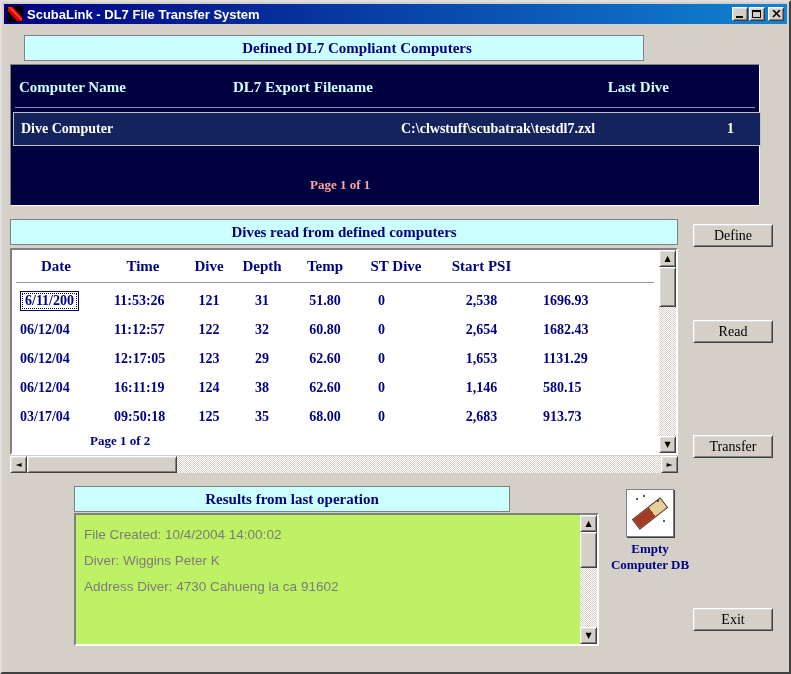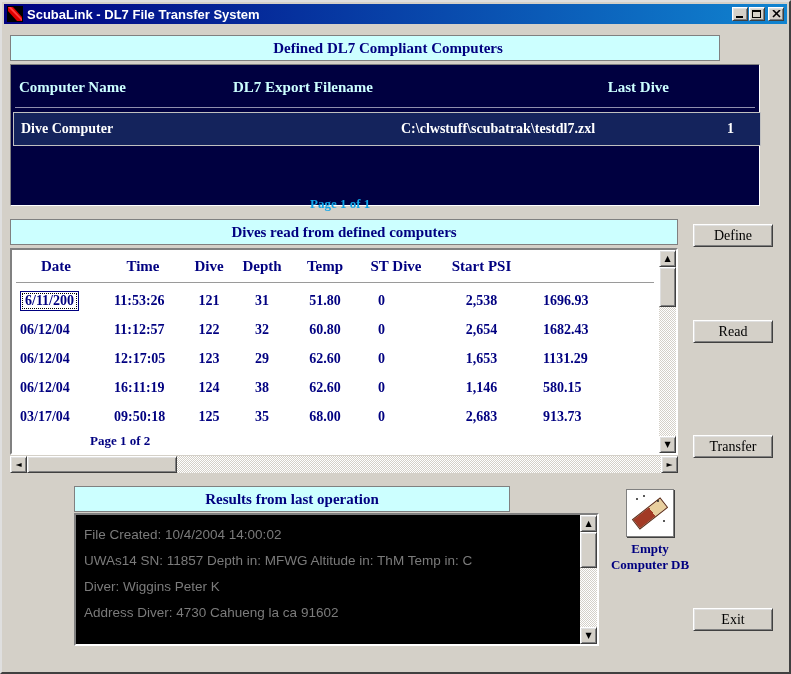--- a/index.html
+++ b/index.html
@@ -27,34 +27,34 @@
   .cyanband { position:absolute; background:#ccffff; border:1px solid #808080;
               display:flex; align-items:center; justify-content:center; }
   .cyanband span { font:bold 15px "Liberation Serif",serif; color:#000080; }
   .btn3d { position:absolute; width:80px; height:23px; background:#d4d0c8;
            border:1px solid; border-color:#fff #404040 #404040 #fff;
            box-shadow:inset 1px 1px 0 #dfdfdf, inset -1px -1px 0 #808080;
            font:14px "Liberation Serif",serif; color:#000; text-align:center; line-height:21px; cursor:default; }
   .sunken { border:2px solid; border-color:#808080 #fff #fff #808080; background:#fff; }
 
   
-  .cyan1 { left:8px; top:33px; width:710px; height:26px;padding-left:46px; }
+  .cyan1 { left:22px; top:33px; width:620px; height:26px;padding-left:46px; }
   .navy-panel { position:absolute; left:8px; top:62px; width:750px; height:142px;
                 background:#000040; border:1px solid; border-color:#808080 #fff #fff #808080; }
   .comp-grid { display:grid; grid-template-columns:214px 166px 286px 1fr; width:100%; }
   .comp-head { position:absolute; left:0; top:14px; width:100%; }
   .comp-head span { font:bold 15px "Liberation Serif",serif; color:#ccffff; padding-left:8px; white-space:nowrap; }
   .comp-head span:last-child { text-align:right; padding-right:8px; }
   .comp-rule { position:absolute; left:4px; right:4px; top:42px; height:0; border-top:1px solid #8f8fae; }
   .comp-row { position:absolute; left:2px; right:2px; top:47px; height:34px; align-items:center;
               background:#14235c; border:1px solid #c0c0c0; }
   .comp-row span { font:bold 14px "Liberation Serif",serif; color:#fff; padding-left:7px; white-space:nowrap; }
   .comp-row span:last-child { text-align:right; padding-right:26px; }
   .comp-page { position:absolute; left:0; top:112px; width:88%; text-align:center;
-               font:bold 13px "Liberation Serif",serif; color:#0ea5e9;margin-top:19px; }
+               font:bold 13px "Liberation Serif",serif; color:#fca5a5; }
 
   
   .cyan2 { left:8px; top:217px; width:668px; height:26px; }
   .dive-table { position:absolute; left:8px; top:246px; width:668px; height:207px; }
   .dive-inner { position:absolute; inset:0; right:17px; overflow:hidden; background:#fff; }
   .dive-grid { display:grid; grid-template-columns:88px 86px 46px 60px 66px 76px 95px 130px; align-items:center; }
   .dive-head { position:absolute; left:0; top:8px; width:647px; }
   .dive-head span { font:bold 15px "Liberation Serif",serif; color:#000080; text-align:center; white-space:nowrap; }
   .dive-rule { position:absolute; left:4px; width:638px; top:32px; border-top:1px solid #9a9a9a; }
   .dive-rows { position:absolute; left:0; top:36px; width:647px; }
@@ -83,21 +83,21 @@
 
   
   .btn-define   { left:691px; top:222px; }
   .btn-read     { left:691px; top:318px; }
   .btn-transfer { left:691px; top:433px; }
   .btn-exit     { left:691px; top:606px; }
 
   
   .cyan3 { left:72px; top:484px; width:436px; height:26px; }
   .results-box { position:absolute; left:72px; top:511px; width:525px; height:133px; }
-  .results-inner { position:absolute; inset:0; right:17px; overflow:hidden; background:#000000; padding:7px 0 0 8px; }
+  .results-inner { position:absolute; inset:0; right:17px; overflow:hidden; background:#bef264; padding:7px 0 0 8px; }
   .results-inner div { font:13.5px "Liberation Sans",sans-serif; color:#7b7b7b;
                        line-height:26px; white-space:nowrap; }
 
   
   .erase-icon { position:absolute; left:624px; top:487px; width:48px; height:48px; background:#fff;
                 border:1px solid #808080; box-shadow:1px 1px 0 #404040; }
   .eraser { position:absolute; left:5px; top:17px; width:36px; height:13px;
             transform:rotate(-38deg); transform-origin:center;
             background:linear-gradient(90deg,#a23a25 0 58%,#e8cf9e 58%);
             border:1px solid #5a2a14; }
@@ -242,21 +242,20 @@
   <div class="btn3d btn-transfer">Transfer</div>
   <div class="btn3d btn-exit">Exit</div>
 
   <div class="cyanband cyan3">
     <span>Results from last operation</span>
   </div>
 
   <div class="results-box sunken">
     <div class="results-inner">
       <div>File Created: 10/4/2004 14:00:02</div>
-      <div>UWAs14 SN: 11857 Depth in: MFWG Altitude in: ThM Temp in: C</div>
       <div>Diver: Wiggins Peter K</div>
       <div>Address Diver: 4730 Cahueng  la ca 91602</div>
     </div>
     <div class="vsb sb-track">
       <div class="sb-piece up"><span>▲</span></div>
       <div class="sb-piece" style="left:0; top:17px; width:17px; height:36px;"></div>
       <div class="sb-piece down"><span>▼</span></div>
     </div>
   </div>
 

